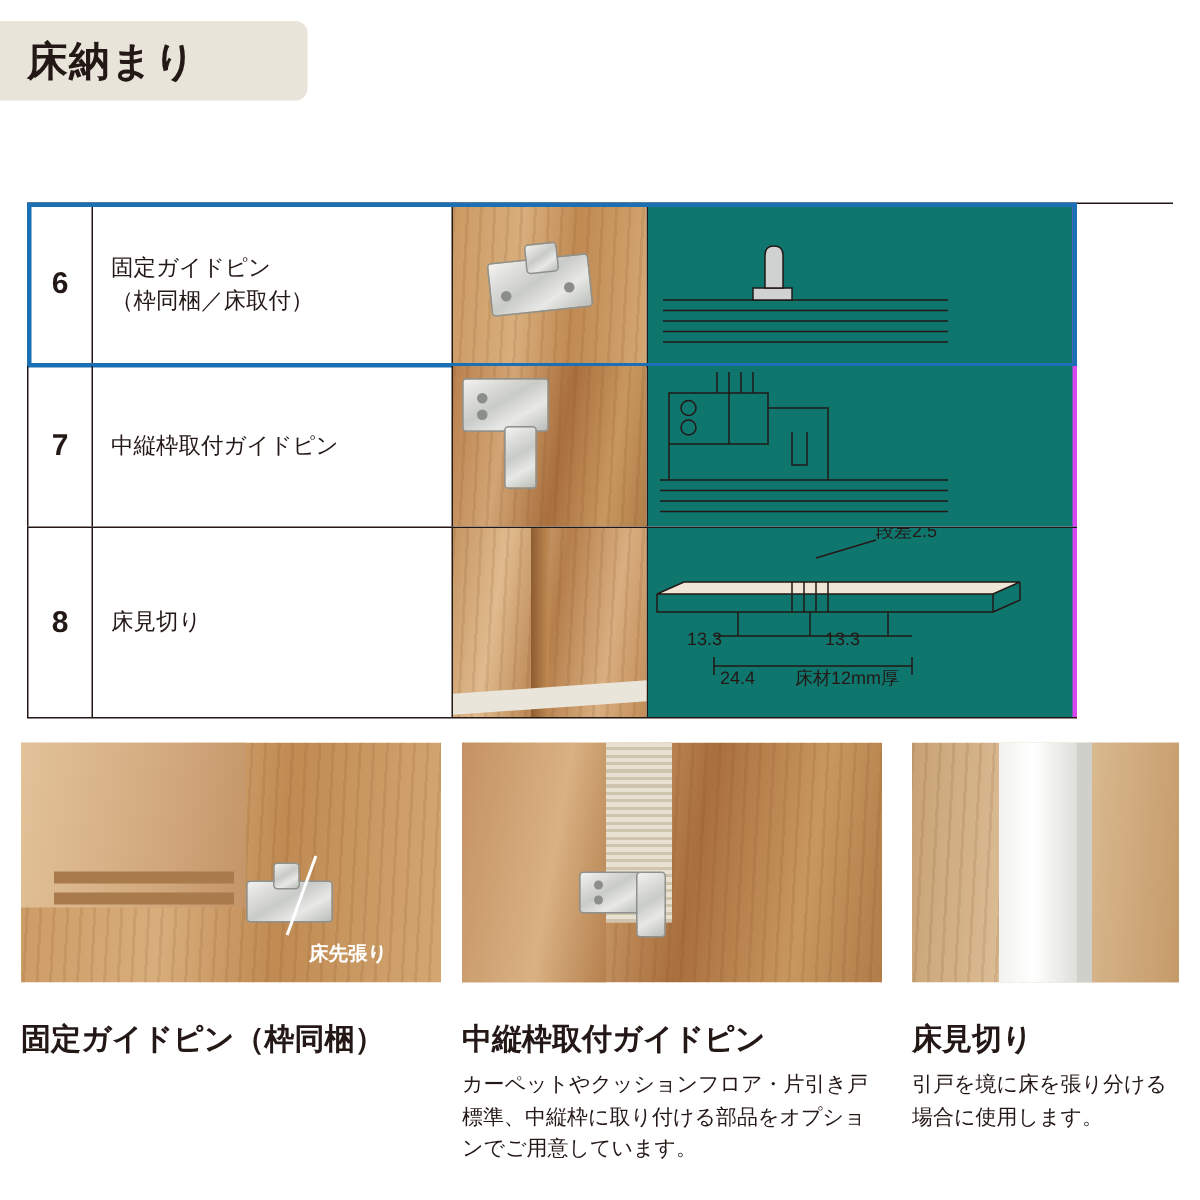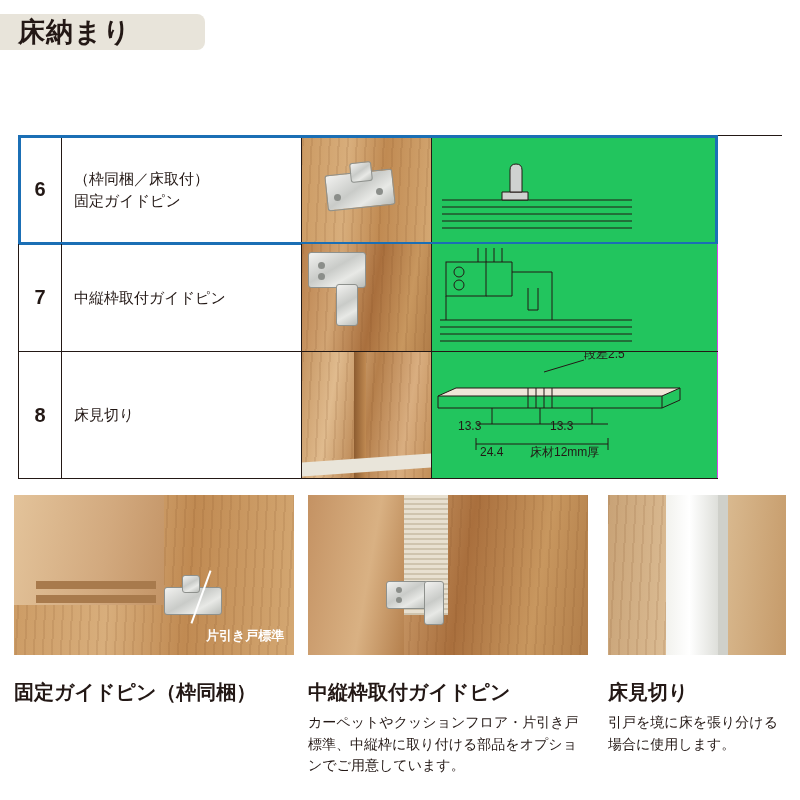--- a/index.html
+++ b/index.html
@@ -9,21 +9,21 @@
     font-family:"Liberation Sans","DejaVu Sans",sans-serif;
     color:#231815;
     overflow:hidden;
     position:relative;
   }
   .page{position:relative;width:800px;height:800px;}
 
   
   .title-bar{
     position:absolute;left:0;top:14px;
-    width:205px;height:36px;
+    width:205px;height:53px;
     background:#e8e4da;
     border-radius:0 8px 8px 0;
     display:flex;align-items:center;
   }
   .title-bar .txt{
     margin-left:18px;
     font-size:27px;font-weight:bold;letter-spacing:1px;
     color:#231815;
   }
   .subtitle{
@@ -66,24 +66,24 @@
     font-size:15px;line-height:1.45;
   }
   .cell-photo{
     width:130px;flex:0 0 130px;
     border-right:1px solid #231815;
     box-sizing:border-box;
     position:relative;overflow:hidden;
   }
   .cell-dwg{
     flex:1 1 auto;
-    border-right:1px solid #d946ef;
+    border-right:3px solid #d946ef;
     box-sizing:border-box;
     position:relative;overflow:hidden;
-    background:#22c55e;
+    background:#0f766e;
   }
 
   
   .hl{
     position:absolute;left:0;top:0;width:700px;height:110px;
     border:3px solid #1b6fb5;
     box-sizing:border-box;
     pointer-events:none;
   }
 
@@ -149,22 +149,22 @@
     <span class="txt">床納まり</span>
   </div>
 
   <div class="table">
     <div class="rule-top"></div>
 
     <div class="row r6">
       <div class="cell-no">6</div>
       <div class="cell-name">
         <div>
+          <div>固定ガイドピン</div>
           <div>（枠同梱／床取付）</div>
-          <div>固定ガイドピン</div>
         </div>
       </div>
       <div class="cell-photo">
         <div class="wood-a"></div>
         <div class="grain"></div>
         <div class="metal-plate" style="left:24px;top:36px;width:66px;height:34px;transform:rotate(-6deg);"></div>
         <div class="metal-plate" style="left:48px;top:26px;width:20px;height:18px;transform:rotate(-6deg);"></div>
         <div class="metal-dot" style="left:32px;top:58px;width:7px;height:7px;"></div>
         <div class="metal-dot" style="left:74px;top:52px;width:7px;height:7px;"></div>
       </div>
@@ -274,21 +274,21 @@
     <div class="panel p1">
       <div class="photo ph1">
         <div class="wood-a"></div>
         <div class="grain"></div>
         <div style="position:absolute;left:0;top:0;width:150px;height:110px;background:linear-gradient(100deg,#e3c39a,#d2a97e 60%,#c39466);"></div>
         <div style="position:absolute;left:22px;top:86px;width:120px;height:8px;background:#a87a4c;"></div>
         <div style="position:absolute;left:22px;top:100px;width:120px;height:8px;background:#a87a4c;"></div>
         <div class="metal-plate" style="left:150px;top:92px;width:56px;height:26px;"></div>
         <div class="metal-plate" style="left:168px;top:80px;width:16px;height:16px;"></div>
         <div class="calloutline" style="left:186px;top:74px;width:2px;height:56px;transform:rotate(20deg);"></div>
-        <div class="calloutlbl" style="left:192px;top:132px;color:#ffffff;">片引き戸標準</div>
+        <div class="calloutlbl" style="left:192px;top:132px;color:#ffffff;">床先張り</div>
       </div>
       <div class="cap">固定ガイドピン（枠同梱）</div>
     </div>
 
     <div class="panel p2">
       <div class="photo ph2">
         <div class="wood-b"></div>
         <div class="grain"></div>
         <div style="position:absolute;left:0;top:0;width:96px;height:160px;background:linear-gradient(100deg,#c49263,#d9b183 60%,#b5804d);"></div>
         <div style="position:absolute;left:96px;top:0;width:44px;height:120px;background:repeating-linear-gradient(0deg,#cfc4ae 0 2px,#e8e0d0 2px 5px);"></div>

